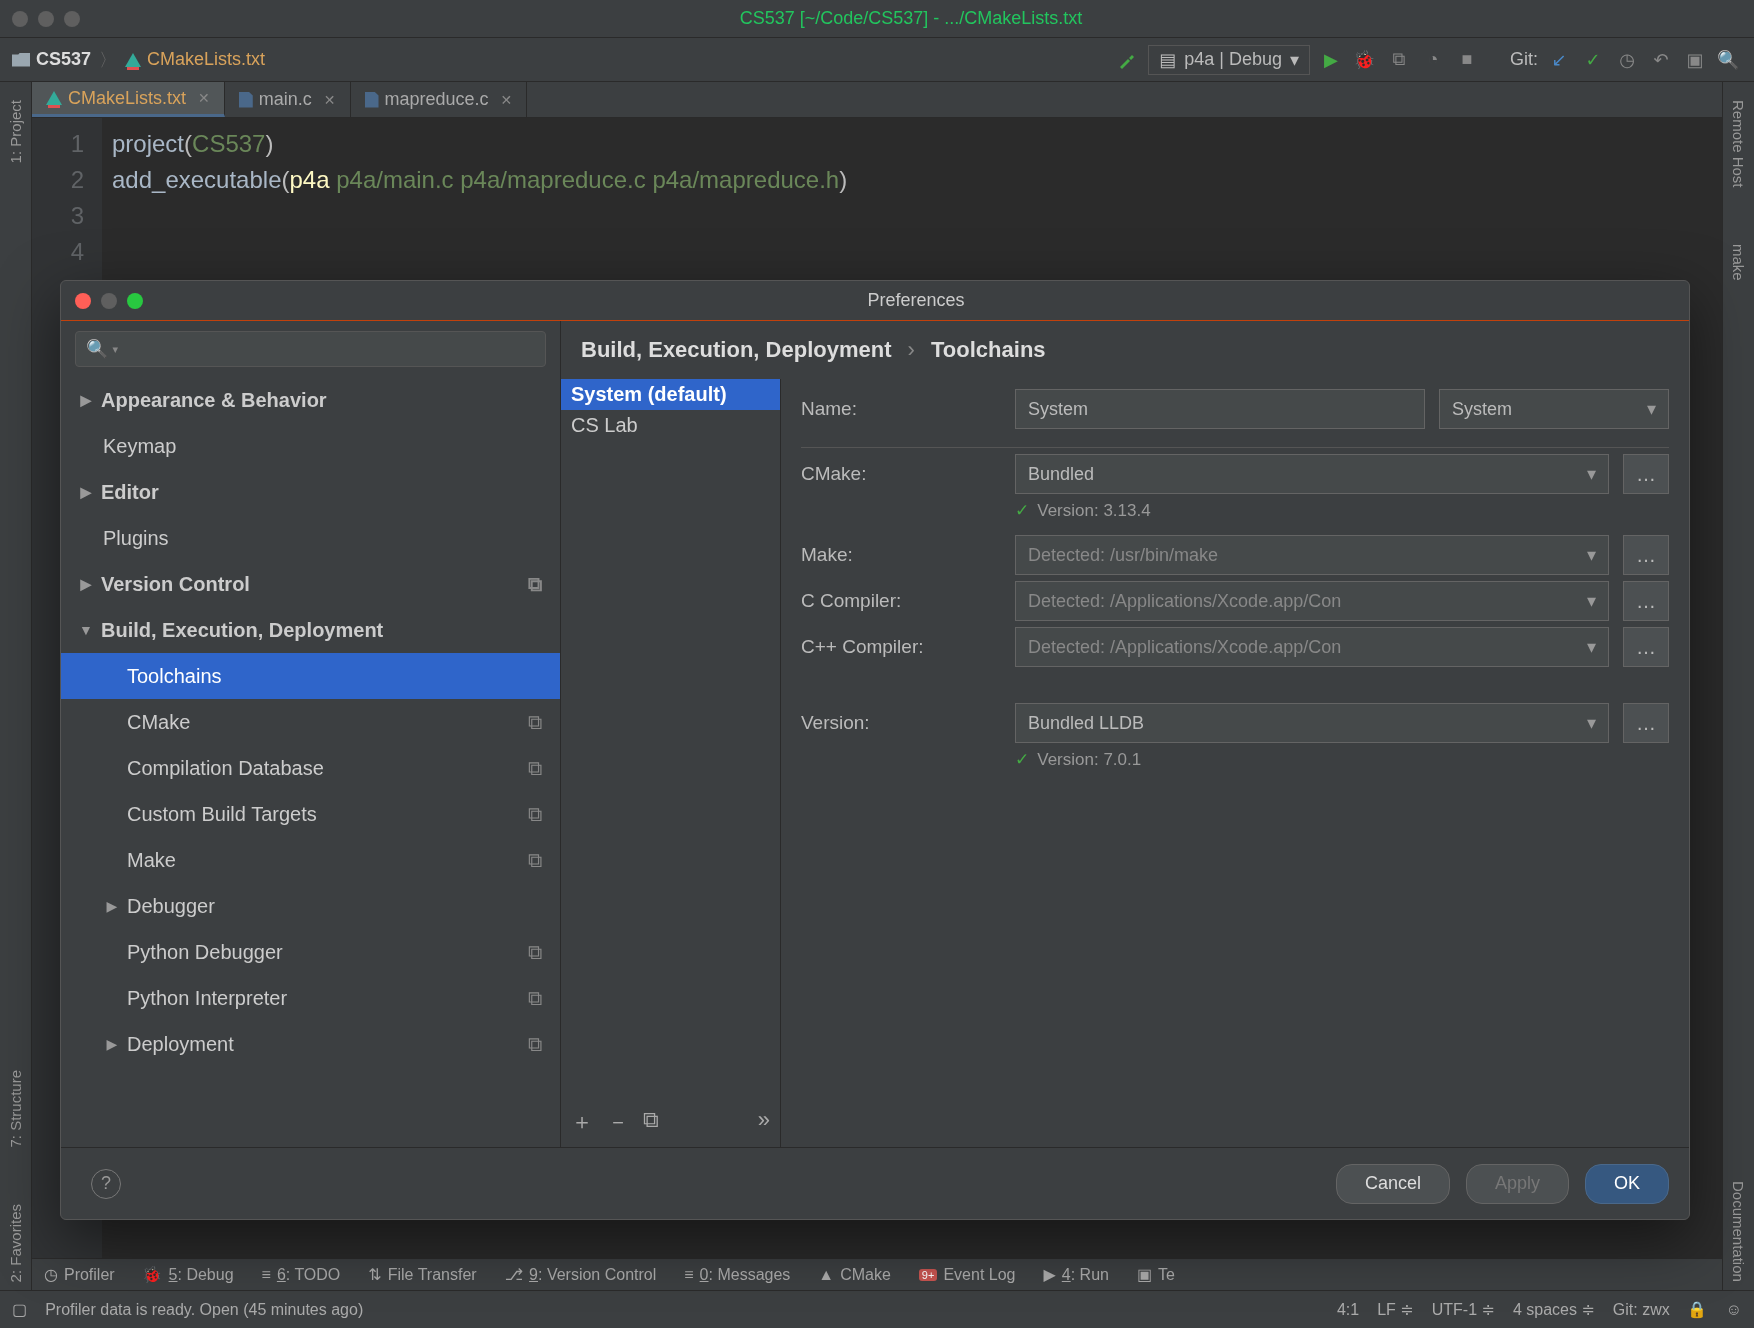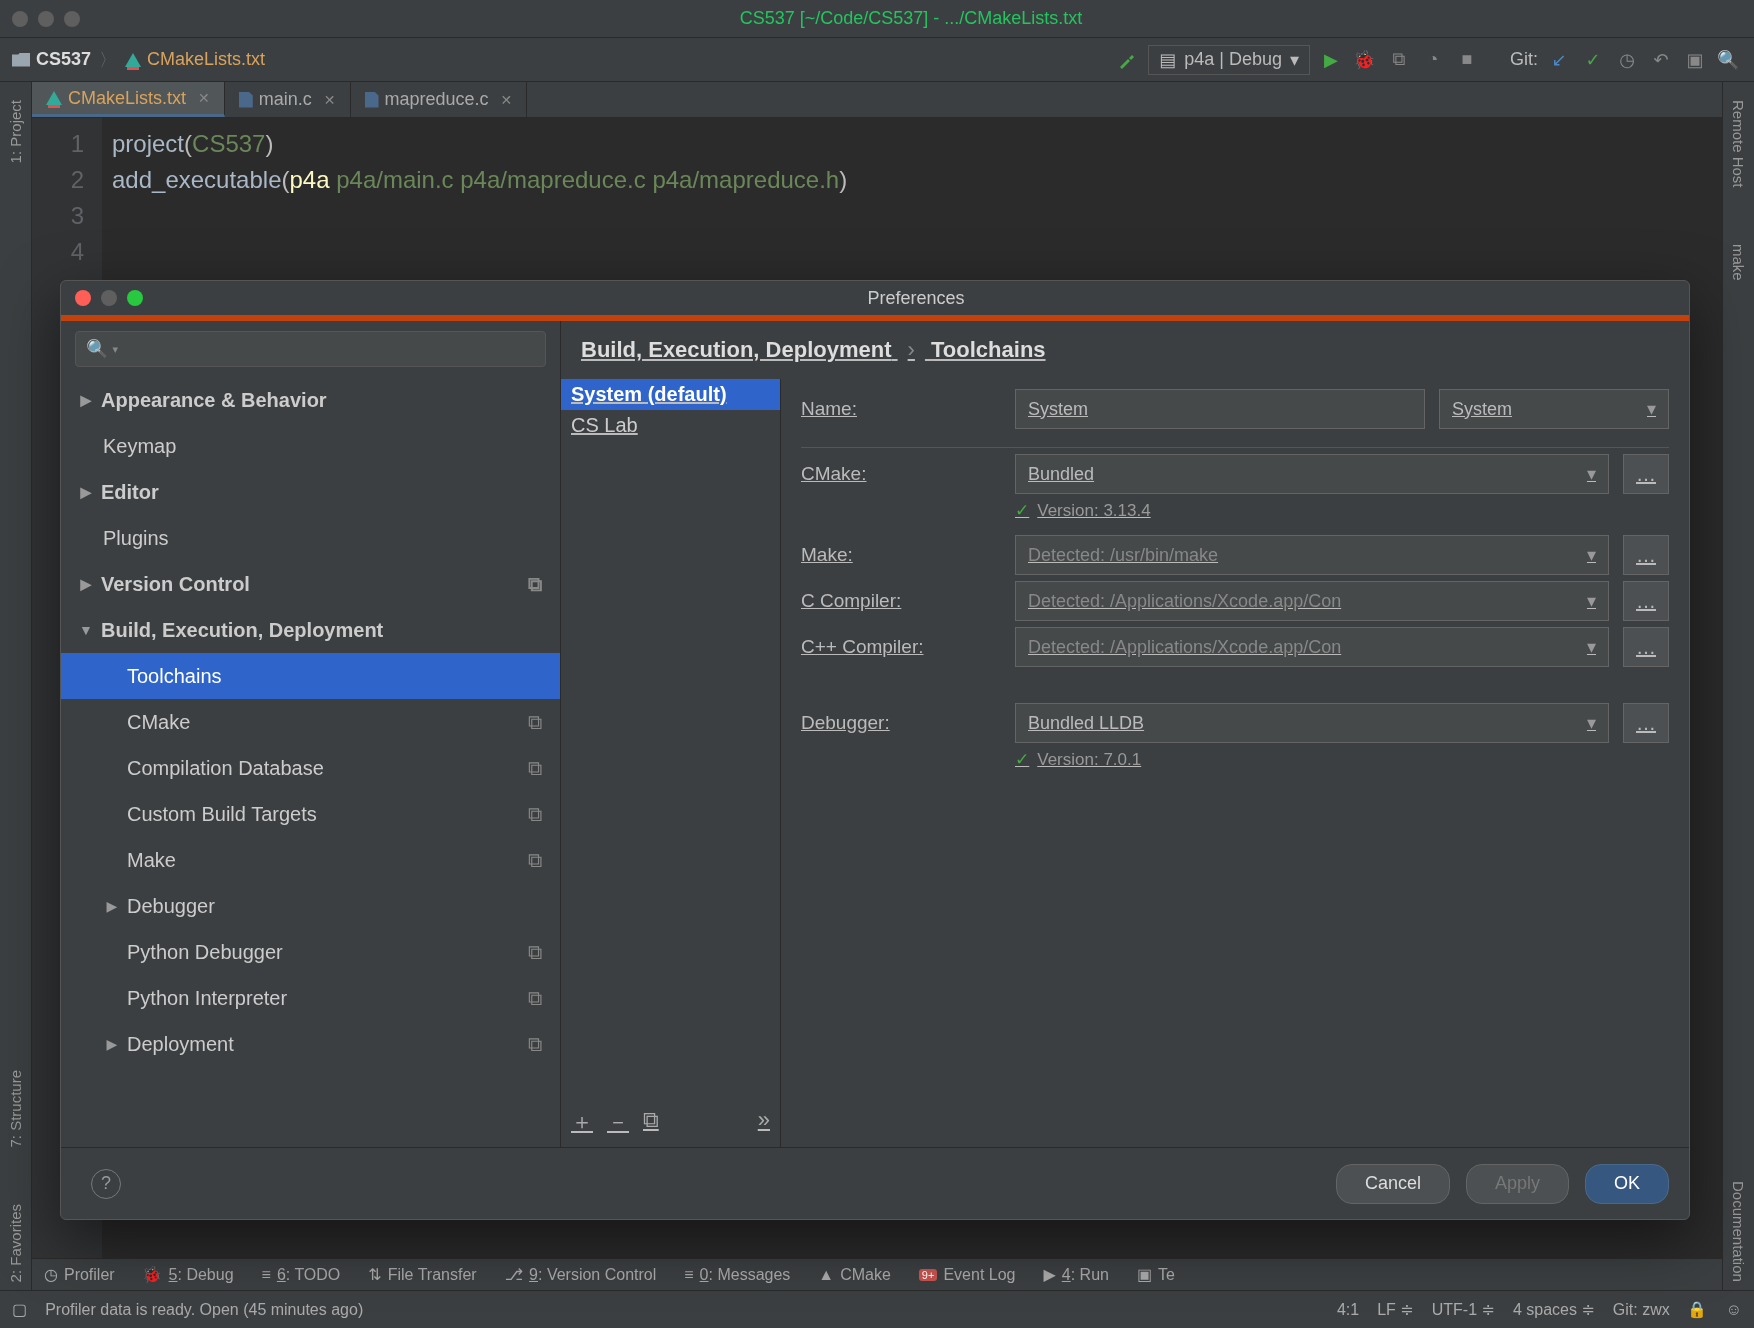--- a/index.html
+++ b/index.html
@@ -46,35 +46,35 @@
 .bottomtools { position: absolute; left: 32px; right: 32px; bottom: 38px; height: 32px; background: #3c3f41; border-top: 1px solid #2a2a2a; display: flex; align-items: center; gap: 28px; padding: 0 12px; font-size: 16px; color: #aaa; }
 .bottomtools .item { display: flex; align-items: center; gap: 6px; cursor: pointer; }
 .badge{background:#c75450;color:#fff;border-radius:3px;font-size:11px;padding:0 3px;}
 
 
 .statusbar { position: absolute; left: 0; right: 0; bottom: 0; height: 38px; background: #3c3f41; border-top: 1px solid #2a2a2a; display: flex; align-items: center; padding: 0 12px; font-size: 16px; color: #aaa; gap: 18px; }
 .statusbar .spacer { flex: 1; }
 
 
 .dialog { position: absolute; left: 60px; top: 280px; width: 1630px; height: 940px; background: #3c3f41; border: 1px solid #555; border-radius: 6px; box-shadow: 0 20px 60px rgba(0,0,0,.5); display: flex; flex-direction: column; overflow:hidden;}
-.dlg-title { height: 40px; display: flex; align-items: center; border-bottom: 6px solid #c2410c; }
+.dlg-title { height: 40px; display: flex; align-items: center; border-bottom: 1px solid #c2410c; }
 .dlg-title .traffic { margin-left: 14px; }
 .dlg-title .tl.r{background:#ff5f57;} .dlg-title .tl.y{background:#5f5f5f;} .dlg-title .tl.g{background:#28c840;}
 .dlg-title .t { flex: 1; text-align: center; color: #ccc; font-size: 18px; }
 .dlg-body { flex: 1; display: flex; overflow: hidden; }
 .dlg-left { width: 500px; border-right: 1px solid #2a2a2a; display: flex; flex-direction: column; }
 .dlg-search { margin: 10px 14px; background: #45494a; border: 1px solid #555; border-radius: 4px; height: 36px; display: flex; align-items: center; padding: 0 10px; color: #888; }
 .dlg-tree { flex: 1; overflow: auto; font-size: 20px; }
 .dlg-tree .row { display: flex; align-items: center; height: 46px; padding: 0 12px 0 16px; cursor: pointer; color: #ccc; font-weight: 600;}
 .dlg-tree .row.sub { padding-left: 42px; font-weight: 400; }
 .dlg-tree .row.sub2 { padding-left: 66px; font-weight: 400; }
 .dlg-tree .row.sel { background: #2f65ca; color: #fff; }
 .dlg-tree .disc { width: 18px; color: #999; text-align: center; margin-right: 6px; font-size:14px;}
 .dlg-tree .ovr { margin-left: auto; color: #888; width:20px; }
-.dlg-right { flex: 1; display: flex; flex-direction: column; text-decoration: underline; }
+.dlg-right { flex: 1; display: flex; flex-direction: column; }
 .dlg-crumb { padding: 16px 20px; font-size: 22px; font-weight: 600; color: #ddd; }
 .dlg-crumb .sep { color: #888; margin: 0 10px; font-weight: 400;}
 .dlg-content { flex: 1; display: flex; }
 .toolchain-list { width: 220px; border-right: 1px solid #2a2a2a; display:flex; flex-direction:column;}
 .toolchain-list .tc { padding: 4px 10px; font-size: 20px; cursor: pointer; color:#ccc;}
 .toolchain-list .tc.sel { background: #2f65ca; color: #fff; font-weight: 600; }
 .toolchain-list .ops{margin-top:auto;display:flex;gap:14px;padding:10px;color:#aaa;font-size:22px;}
 .toolchain-list .ops span{cursor:pointer;}
 .form { flex: 1; padding: 10px 20px; font-size: 19px; }
 .form .frow { display: flex; align-items: center; margin-bottom: 6px; gap: 14px; }
@@ -376,21 +376,21 @@
           <div class="frow">
             <label>C++ Compiler:</label>
             <div class="sel dim">
                 <span>Detected: /Applications/Xcode.app/Con</span>
                 <span class="caret">▾</span>
               </div>
             <div class="btn-sm">…</div>
           </div>
           <div style="height:30px"></div>
           <div class="frow">
-            <label>Debugger:</label>
+            <label>Version:</label>
             <div class="sel">
                 <span>Bundled LLDB</span>
                 <span class="caret">▾</span>
               </div>
             <div class="btn-sm">…</div>
           </div>
           <div class="ver">
               <span class="chk">✓</span>
               <span>Version: 7.0.1</span>
             </div>

